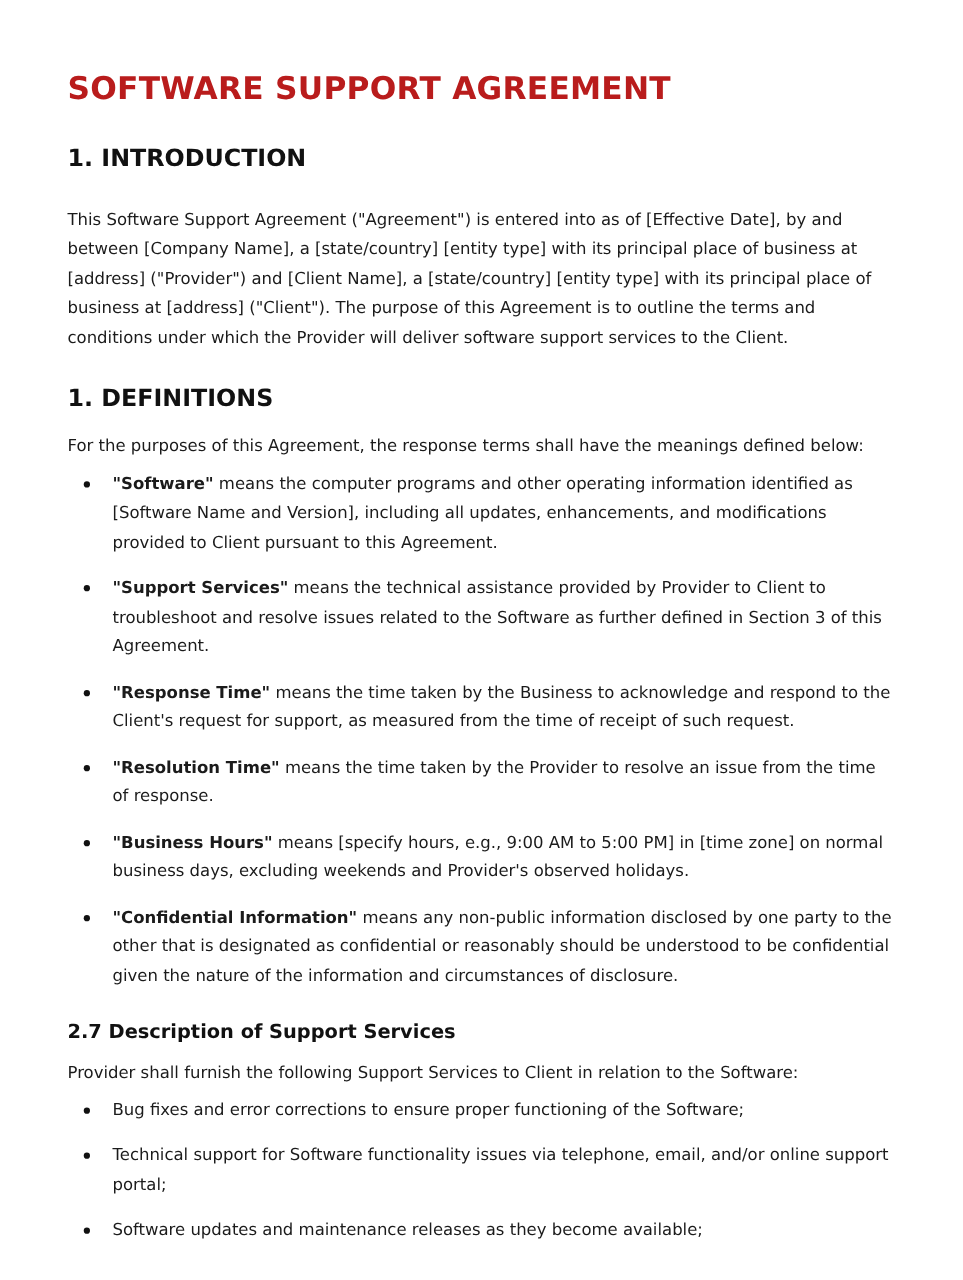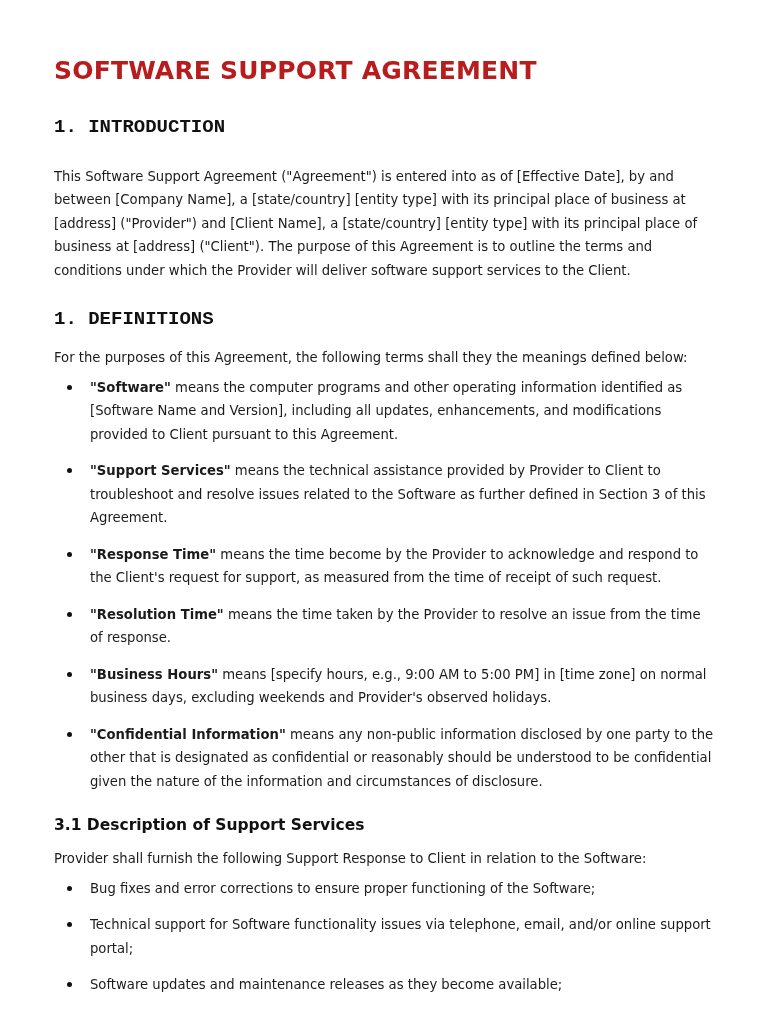--- a/index.html
+++ b/index.html
@@ -28,21 +28,20 @@
     margin: 0 0 30px 0;
     line-height: 1.2;
     color: #b91c1c;
   }
   h2.section-heading {
     font-size: 19px;
     font-weight: bold;
     margin: 26px 0 14px 0;
     line-height: 1.25;
     color: #111;
-    font-family: Liberation Mono, monospace;
   }
   h3.subsection-heading {
     font-size: 15.5px;
     font-weight: bold;
     margin: 22px 0 12px 0;
     line-height: 1.3;
     color: #111;
   }
   p.body-text {
     font-size: 13.2px;
@@ -94,51 +93,51 @@
 <div class="page">
 
   <h1 class="doc-title">SOFTWARE SUPPORT AGREEMENT</h1>
 
   <h2 class="section-heading">1. INTRODUCTION</h2>
   <div class="intro-block">
     <p class="body-text">This Software Support Agreement ("Agreement") is entered into as of [Effective Date], by and between [Company Name], a [state/country] [entity type] with its principal place of business at [address] ("Provider") and [Client Name], a [state/country] [entity type] with its principal place of business at [address] ("Client"). The purpose of this Agreement is to outline the terms and conditions under which the Provider will deliver software support services to the Client.</p>
   </div>
 
   <h2 class="section-heading">1. DEFINITIONS</h2>
-  <p class="body-text">For the purposes of this Agreement, the following terms shall they the meanings defined below:</p>
+  <p class="body-text">For the purposes of this Agreement, the response terms shall have the meanings defined below:</p>
 
   <ul class="bullet-list">
     <li>
       <span class="bullet-dot"></span>
       <span class="term">"Software"</span><span> means the computer programs and other operating information identified as [Software Name and Version], including all updates, enhancements, and modifications provided to Client pursuant to this Agreement.</span>
     </li>
     <li>
       <span class="bullet-dot"></span>
       <span class="term">"Support Services"</span><span> means the technical assistance provided by Provider to Client to troubleshoot and resolve issues related to the Software as further defined in Section 3 of this Agreement.</span>
     </li>
     <li>
       <span class="bullet-dot"></span>
-      <span class="term">"Response Time"</span><span> means the time become by the Provider to acknowledge and respond to the Client's request for support, as measured from the time of receipt of such request.</span>
+      <span class="term">"Response Time"</span><span> means the time taken by the Business to acknowledge and respond to the Client's request for support, as measured from the time of receipt of such request.</span>
     </li>
     <li>
       <span class="bullet-dot"></span>
       <span class="term">"Resolution Time"</span><span> means the time taken by the Provider to resolve an issue from the time of response.</span>
     </li>
     <li>
       <span class="bullet-dot"></span>
       <span class="term">"Business Hours"</span><span> means [specify hours, e.g., 9:00 AM to 5:00 PM] in [time zone] on normal business days, excluding weekends and Provider's observed holidays.</span>
     </li>
     <li>
       <span class="bullet-dot"></span>
       <span class="term">"Confidential Information"</span><span> means any non-public information disclosed by one party to the other that is designated as confidential or reasonably should be understood to be confidential given the nature of the information and circumstances of disclosure.</span>
     </li>
   </ul>
 
-  <h3 class="subsection-heading">3.1 Description of Support Services</h3>
-  <p class="body-text">Provider shall furnish the following Support Response to Client in relation to the Software:</p>
+  <h3 class="subsection-heading">2.7 Description of Support Services</h3>
+  <p class="body-text">Provider shall furnish the following Support Services to Client in relation to the Software:</p>
 
   <ul class="bullet-list services-list">
     <li>
       <span class="bullet-dot"></span>
       <span>Bug fixes and error corrections to ensure proper functioning of the Software;</span>
     </li>
     <li>
       <span class="bullet-dot"></span>
       <span>Technical support for Software functionality issues via telephone, email, and/or online support portal;</span>
     </li>

